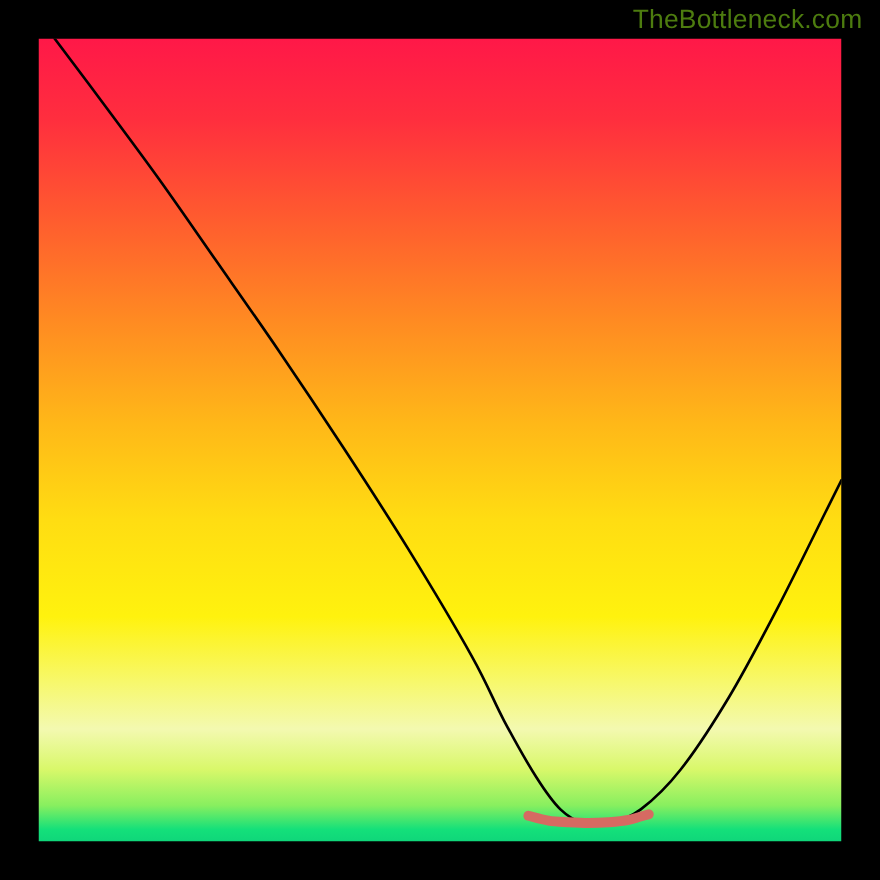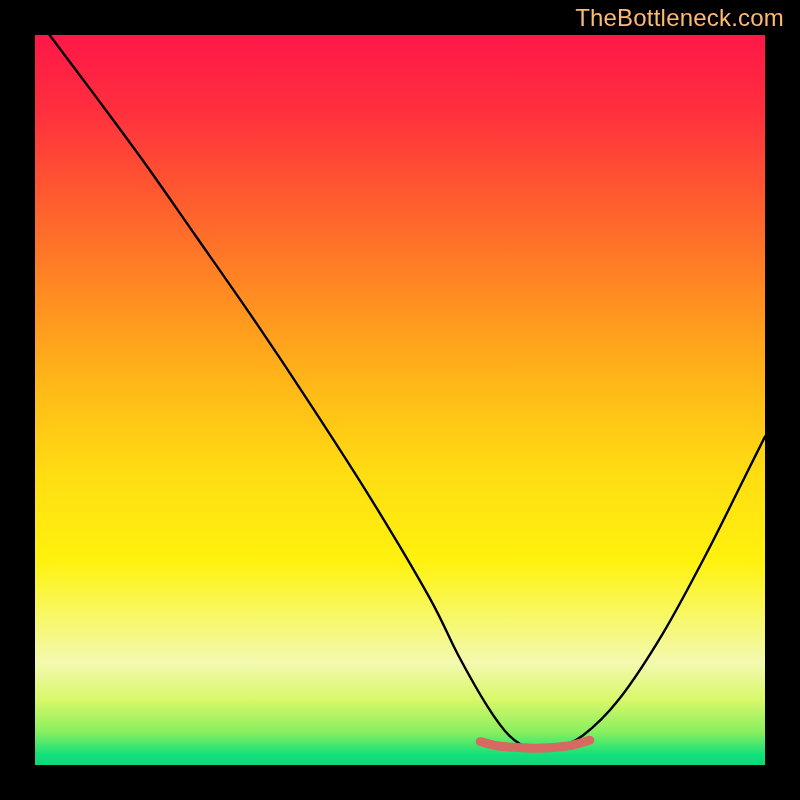--- a/index.html
+++ b/index.html
@@ -8,21 +8,21 @@
     width: 800px;
     height: 800px;
     background: #000;
     font-family: Arial, Helvetica, sans-serif;
     overflow: hidden;
   }
   .watermark {
     position: absolute;
     top: 4px;
     right: 16px;
-    color: #fdba74;
+    color: #4d7c0f;
     font-size: 24px;
     font-weight: 500;
     letter-spacing: 0.2px;
     z-index: 10;
   }
   .plot-wrap {
     position: absolute;
     background: #000;
   }
   svg { display: block; }

